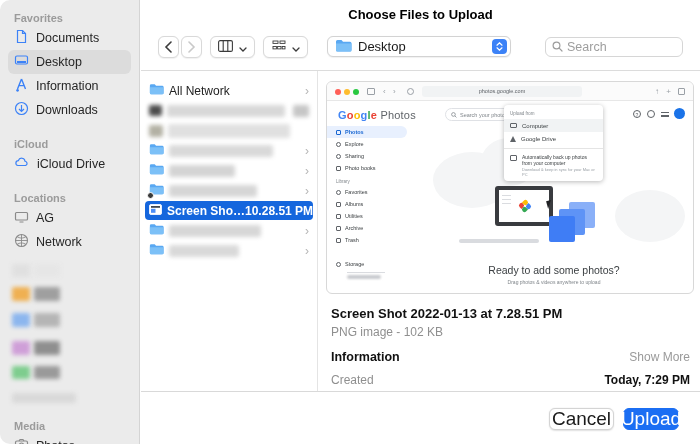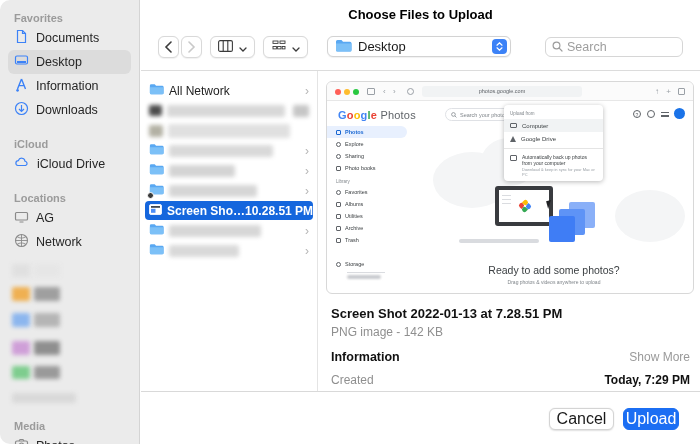--- a/index.html
+++ b/index.html
@@ -98,21 +98,21 @@
   .fi-title { font-size:13px; font-weight:700; color:#111; }
   .fi-kind { font-size:12px; color:#8f8f8f; margin-top:4px; }
   .fi-row { display:flex; justify-content:space-between; align-items:baseline; margin-top:11px; }
   .fi-info { font-size:12.5px; font-weight:700; color:#111; }
   .fi-more { font-size:12px; color:#9a9a9a; }
   .fi-created { font-size:12px; color:#8f8f8f; }
   .fi-date { font-size:12px; font-weight:700; color:#111; }
 
   
   .footer { position:absolute; left:0; bottom:0; width:100%; height:51px; background:#fff; display:flex; align-items:center; justify-content:flex-end; gap:9px; padding-right:21px; }
-  .btn { height:22px; border-radius:6px; font-size:16px; display:flex; align-items:center; justify-content:center; }
+  .btn { height:22px; border-radius:6px; font-size:19px; display:flex; align-items:center; justify-content:center; }
   .btn-cancel { width:65px; background:#fff; border:1px solid #d4d4d4; color:#1a1a1a; box-shadow:0 0.5px 1.5px rgba(0,0,0,0.12); }
   .btn-upload { width:56px; background:#1b6ef3; border:1px solid #1b6ef3; color:#fff; }
 </style>
 </head>
 <body>
 
 <div class="dialog">
 
   <div class="sidebar">
     <div class="sb-label">Favorites</div>
@@ -462,21 +462,21 @@
               <span>
                 <div class="m-btitle">Automatically back up photos from your computer</div>
                 <div class="m-bsub">Download &amp; keep in sync for your Mac or PC</div>
               </span>
             </div>
           </div>
         </div>
 
         <div class="finfo">
           <div class="fi-title">Screen Shot 2022-01-13 at 7.28.51 PM</div>
-          <div class="fi-kind">PNG image - 142 KB</div>
+          <div class="fi-kind">PNG image - 102 KB</div>
           <div class="fi-row">
             <span class="fi-info">Information</span>
             <span class="fi-more">Show More</span>
           </div>
           <div class="fi-row" style="margin-top:9px">
             <span class="fi-created">Created</span>
             <span class="fi-date">Today, 7:29 PM</span>
           </div>
         </div>
       </div>

